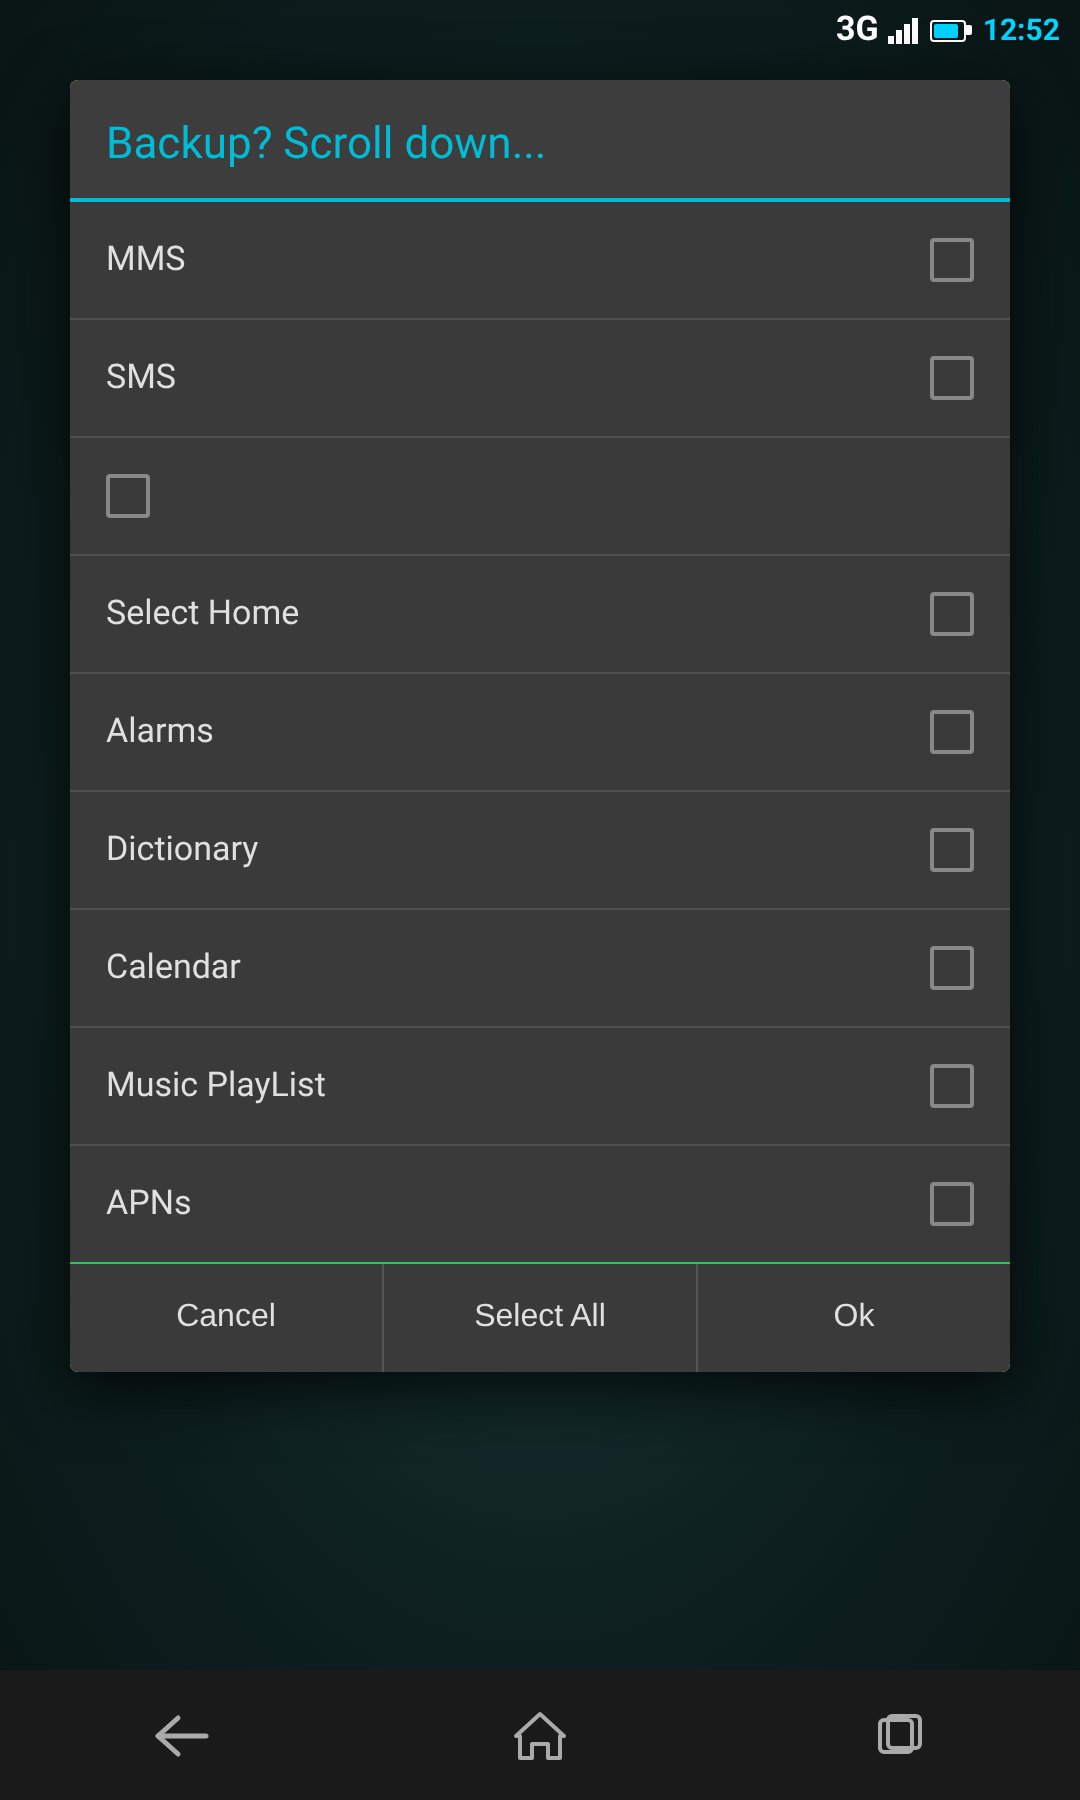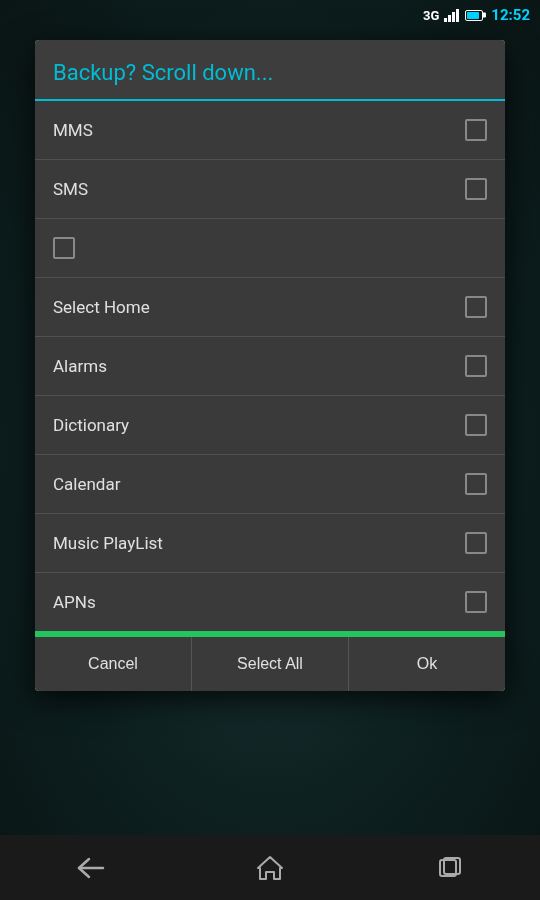--- a/index.html
+++ b/index.html
@@ -142,21 +142,21 @@
       border: 2px solid #888;
       background: transparent;
       border-radius: 2px;
       flex-shrink: 0;
     }
 
     
     .dialog-buttons {
       display: flex;
       background: #3a3a3a;
-      border-top: 6px solid #22c55e;
+      border-top: 1px solid #22c55e;
     }
 
     .dialog-btn {
       flex: 1;
       padding: 18px 0;
       background: transparent;
       border: none;
       color: #e0e0e0;
       font-size: 16px;
       cursor: pointer;
@@ -187,21 +187,21 @@
       align-items: center;
       justify-content: center;
       width: 60px;
       height: 40px;
       cursor: pointer;
     }
 
     
     .signal-label {
       color: white;
-      font-size: 13px;
+      font-size: 17px;
       font-weight: bold;
       margin-right: 1px;
     }
   </style>
 </head>
 <body>
 
 <div class="bg"></div>
 
 <div class="status-bar">

